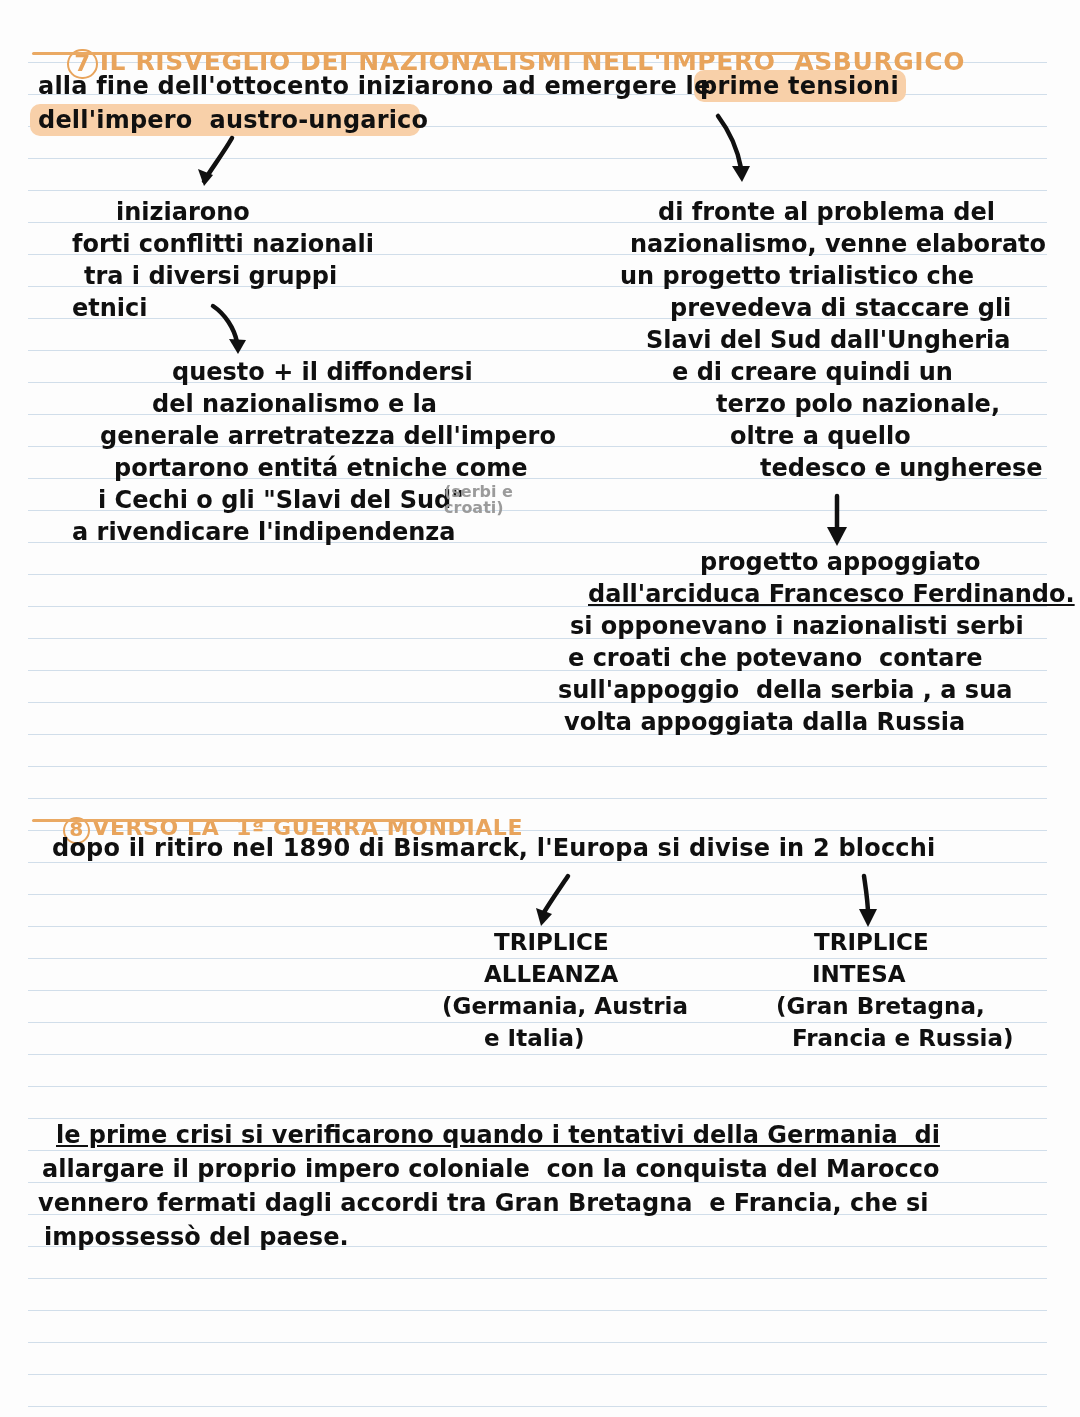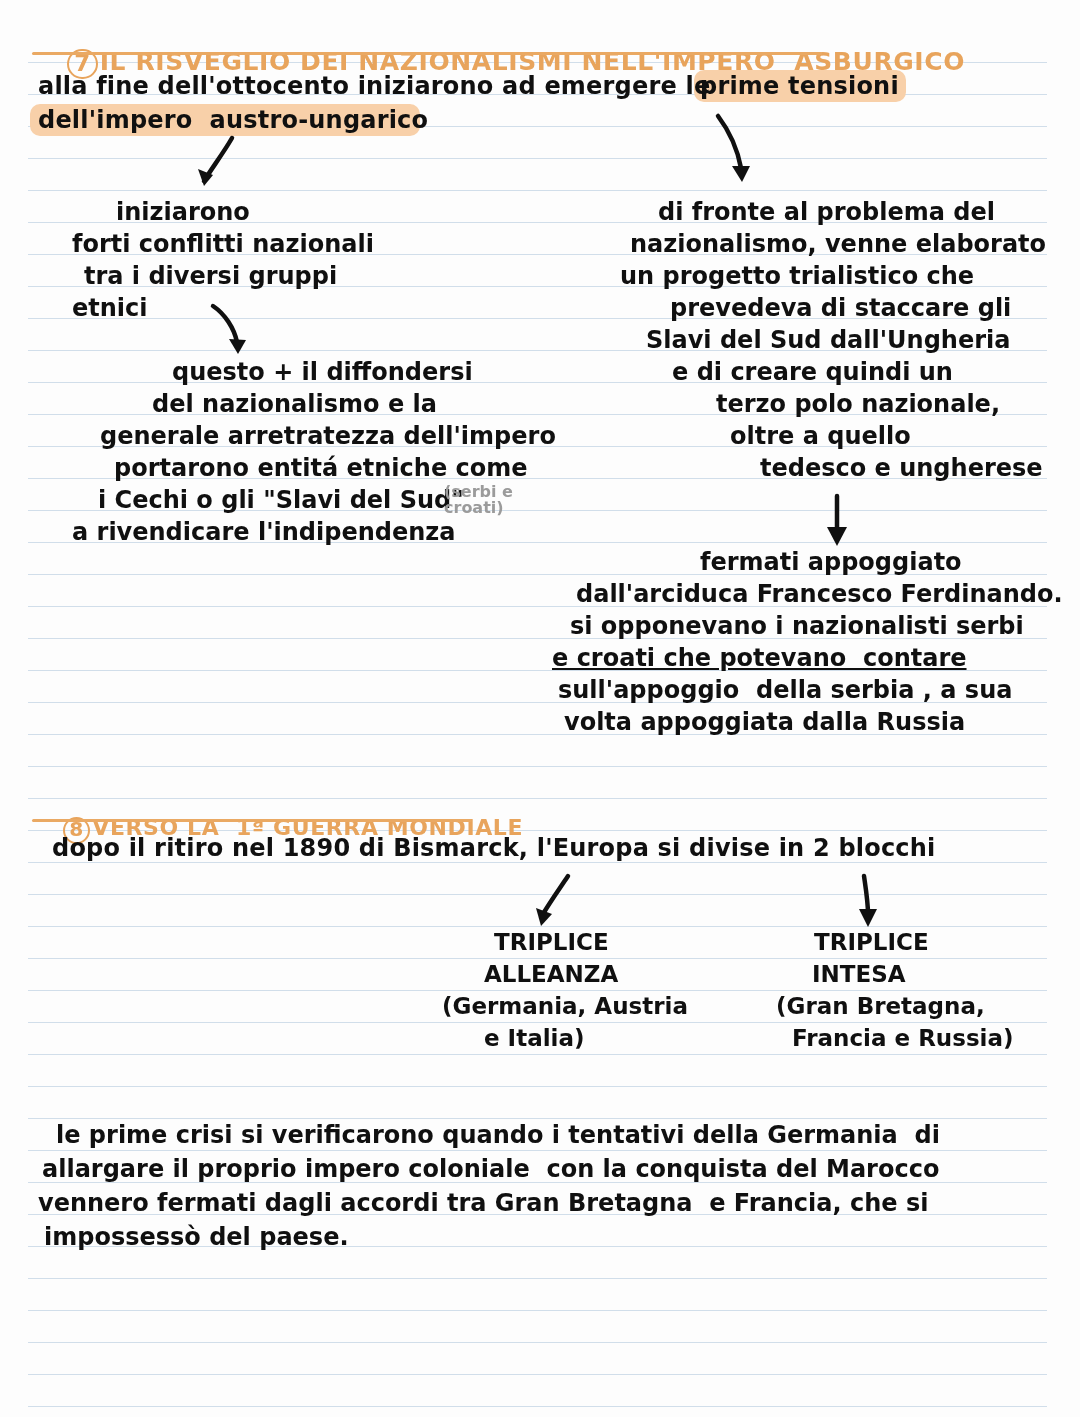--- a/index.html
+++ b/index.html
@@ -199,24 +199,24 @@
   </div>
 
   <div class="arrow" style="left:822px; top:494px;">
     <svg width="34" height="56" viewBox="0 0 34 56">
       <path d="M15 2 L15 38" stroke="#101010" stroke-width="4.5" fill="none" stroke-linecap="round"></path>
       <path d="M15 52 L5 33 L25 33 Z" fill="#101010"></path>
     </svg>
   </div>
 
   <div class="blk" style="left:552px; top:546px; font-size:24px; line-height:32px;">
-    <div class="ln" style="margin-left:148px;">fermati appoggiato</div>
-    <div class="ln" style="margin-left:24px;">dall'arciduca Francesco Ferdinando.</div>
+    <div class="ln" style="margin-left:148px;">progetto appoggiato</div>
+    <div class="ln" style="margin-left:36px;text-decoration:underline;">dall'arciduca Francesco Ferdinando.</div>
     <div class="ln" style="margin-left:18px;">si opponevano i nazionalisti serbi</div>
-    <div class="ln" style="margin-left:0;text-decoration:underline;">e croati che potevano  contare</div>
+    <div class="ln" style="margin-left:16px;">e croati che potevano  contare</div>
     <div class="ln" style="margin-left:6px;">sull'appoggio  della serbia , a sua</div>
     <div class="ln" style="margin-left:12px;">volta appoggiata dalla Russia</div>
   </div>
 
   <div class="heading" id="h8" style="left:30px; top:790px; font-size:22px;">
     <span class="heading-num">8</span><span>VERSO LA  1ª GUERRA MONDIALE</span>
   </div>
   <div class="hrule" style="left:32px; top:819px; width:440px;"></div>
 
   <div class="hw" style="left:52px; top:834px; font-size:24px;">dopo il ritiro nel 1890 di Bismarck, l'Europa si divise in 2 blocchi</div>
@@ -243,19 +243,19 @@
   </div>
 
   <div class="blk" style="left:790px; top:926px; font-size:23px; line-height:32px;">
     <div class="ln" style="margin-left:24px;">TRIPLICE</div>
     <div class="ln" style="margin-left:22px;">INTESA</div>
     <div class="ln" style="margin-left:-14px;">(Gran Bretagna,</div>
     <div class="ln" style="margin-left:2px;">Francia e Russia)</div>
   </div>
 
   <div class="blk" style="left:34px; top:1118px; font-size:24px; line-height:34px;">
-    <div class="ln" style="margin-left:22px;">le prime crisi si verificarono quando i tentativi della Germania  di</div>
+    <div class="ln" style="margin-left:22px;text-decoration:underline;">le prime crisi si verificarono quando i tentativi della Germania  di</div>
     <div class="ln" style="margin-left:8px;">allargare il proprio impero coloniale  con la conquista del Marocco</div>
     <div class="ln" style="margin-left:4px;">vennero fermati dagli accordi tra Gran Bretagna  e Francia, che si</div>
     <div class="ln" style="margin-left:10px;">impossessò del paese.</div>
   </div>
 
 </div>
 
 </body></html>

